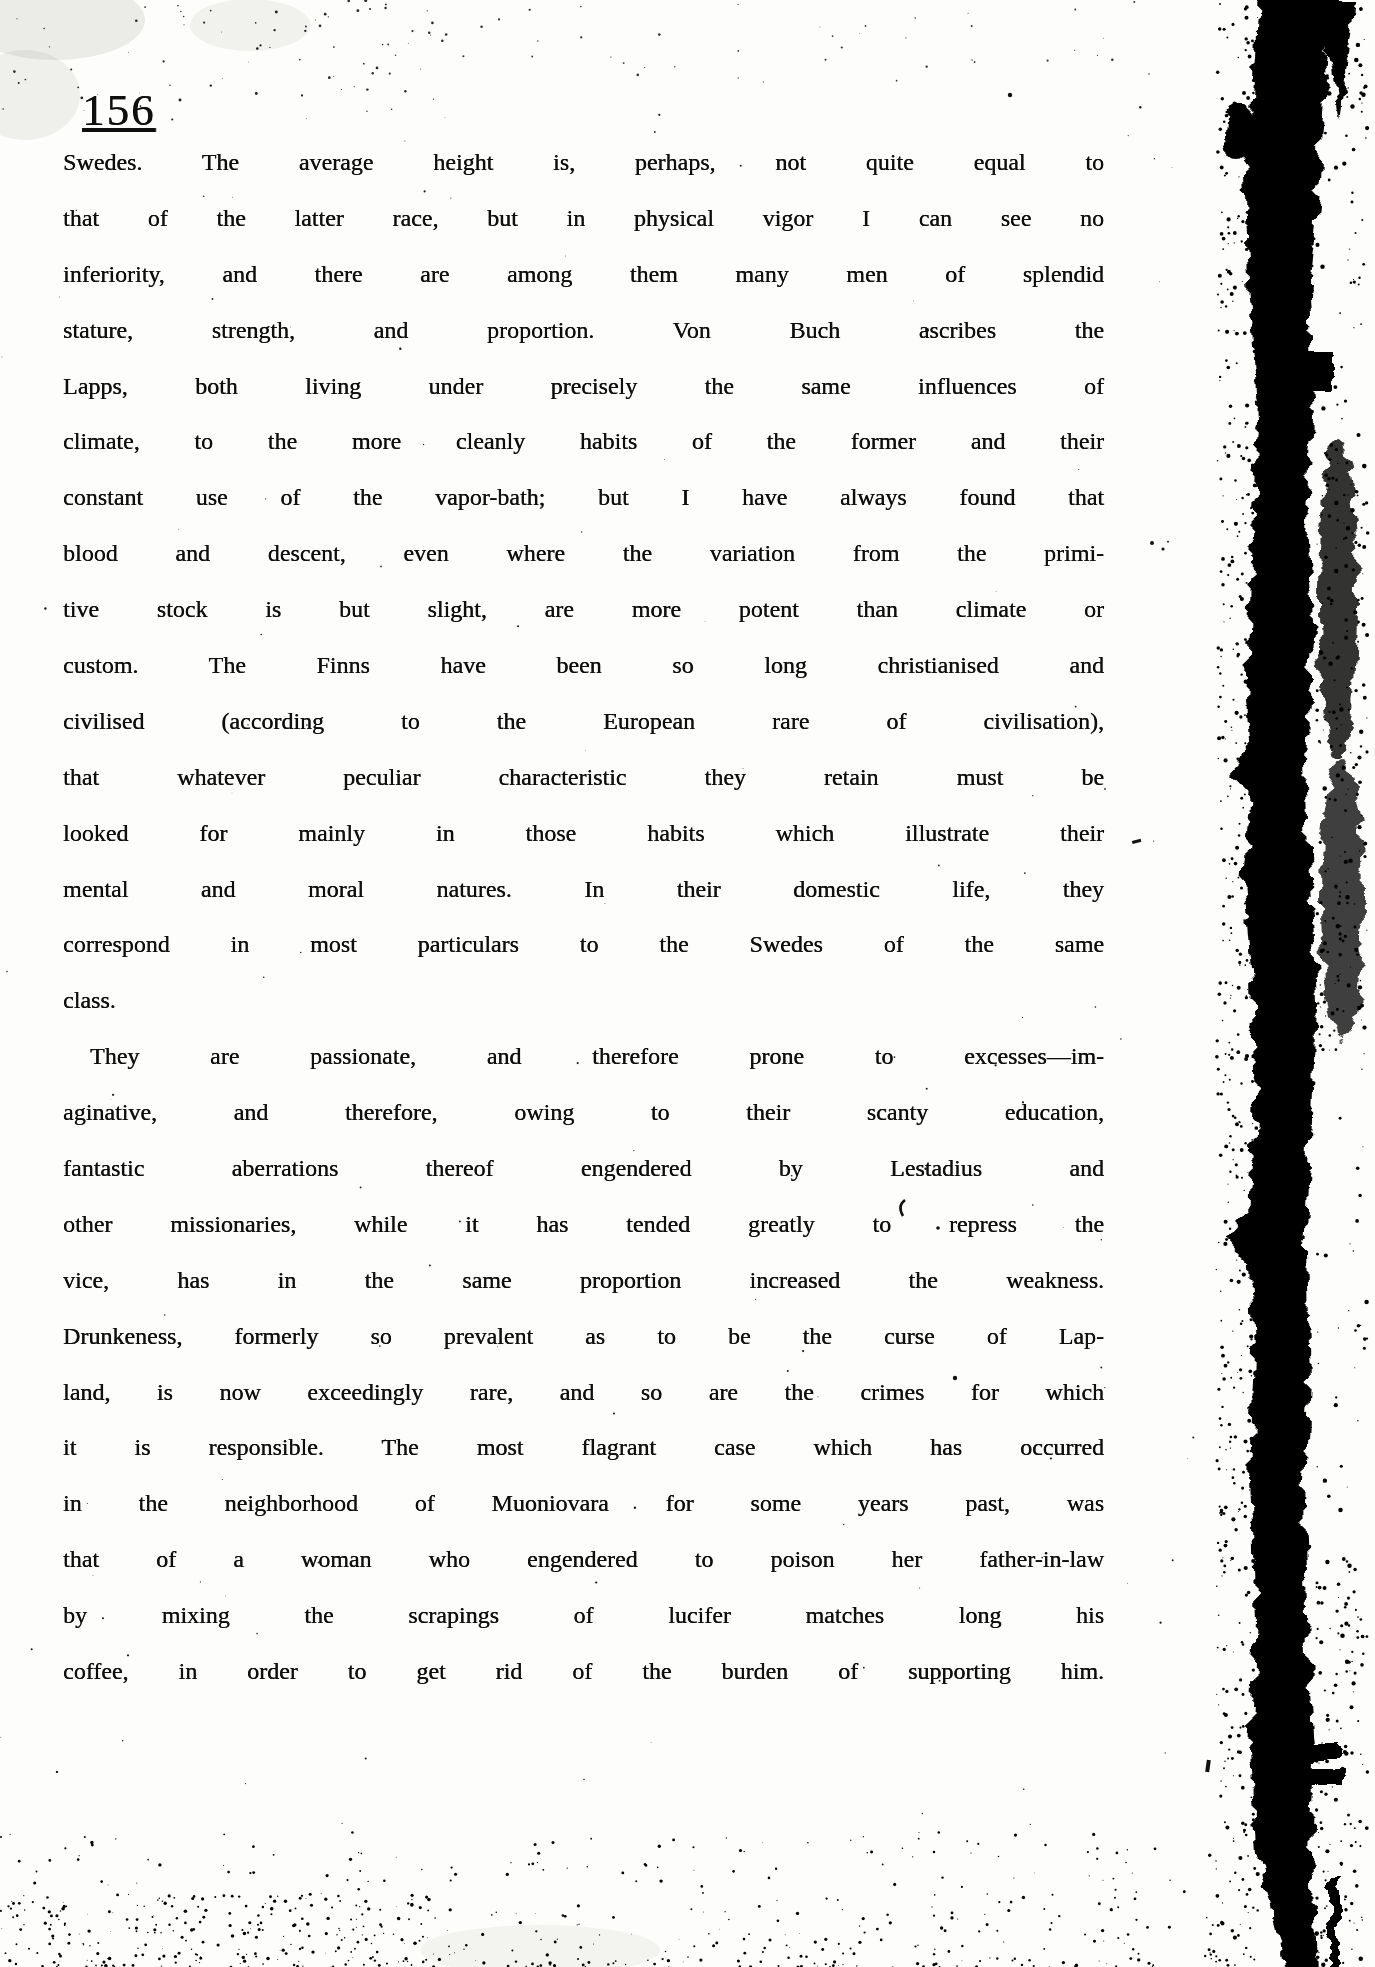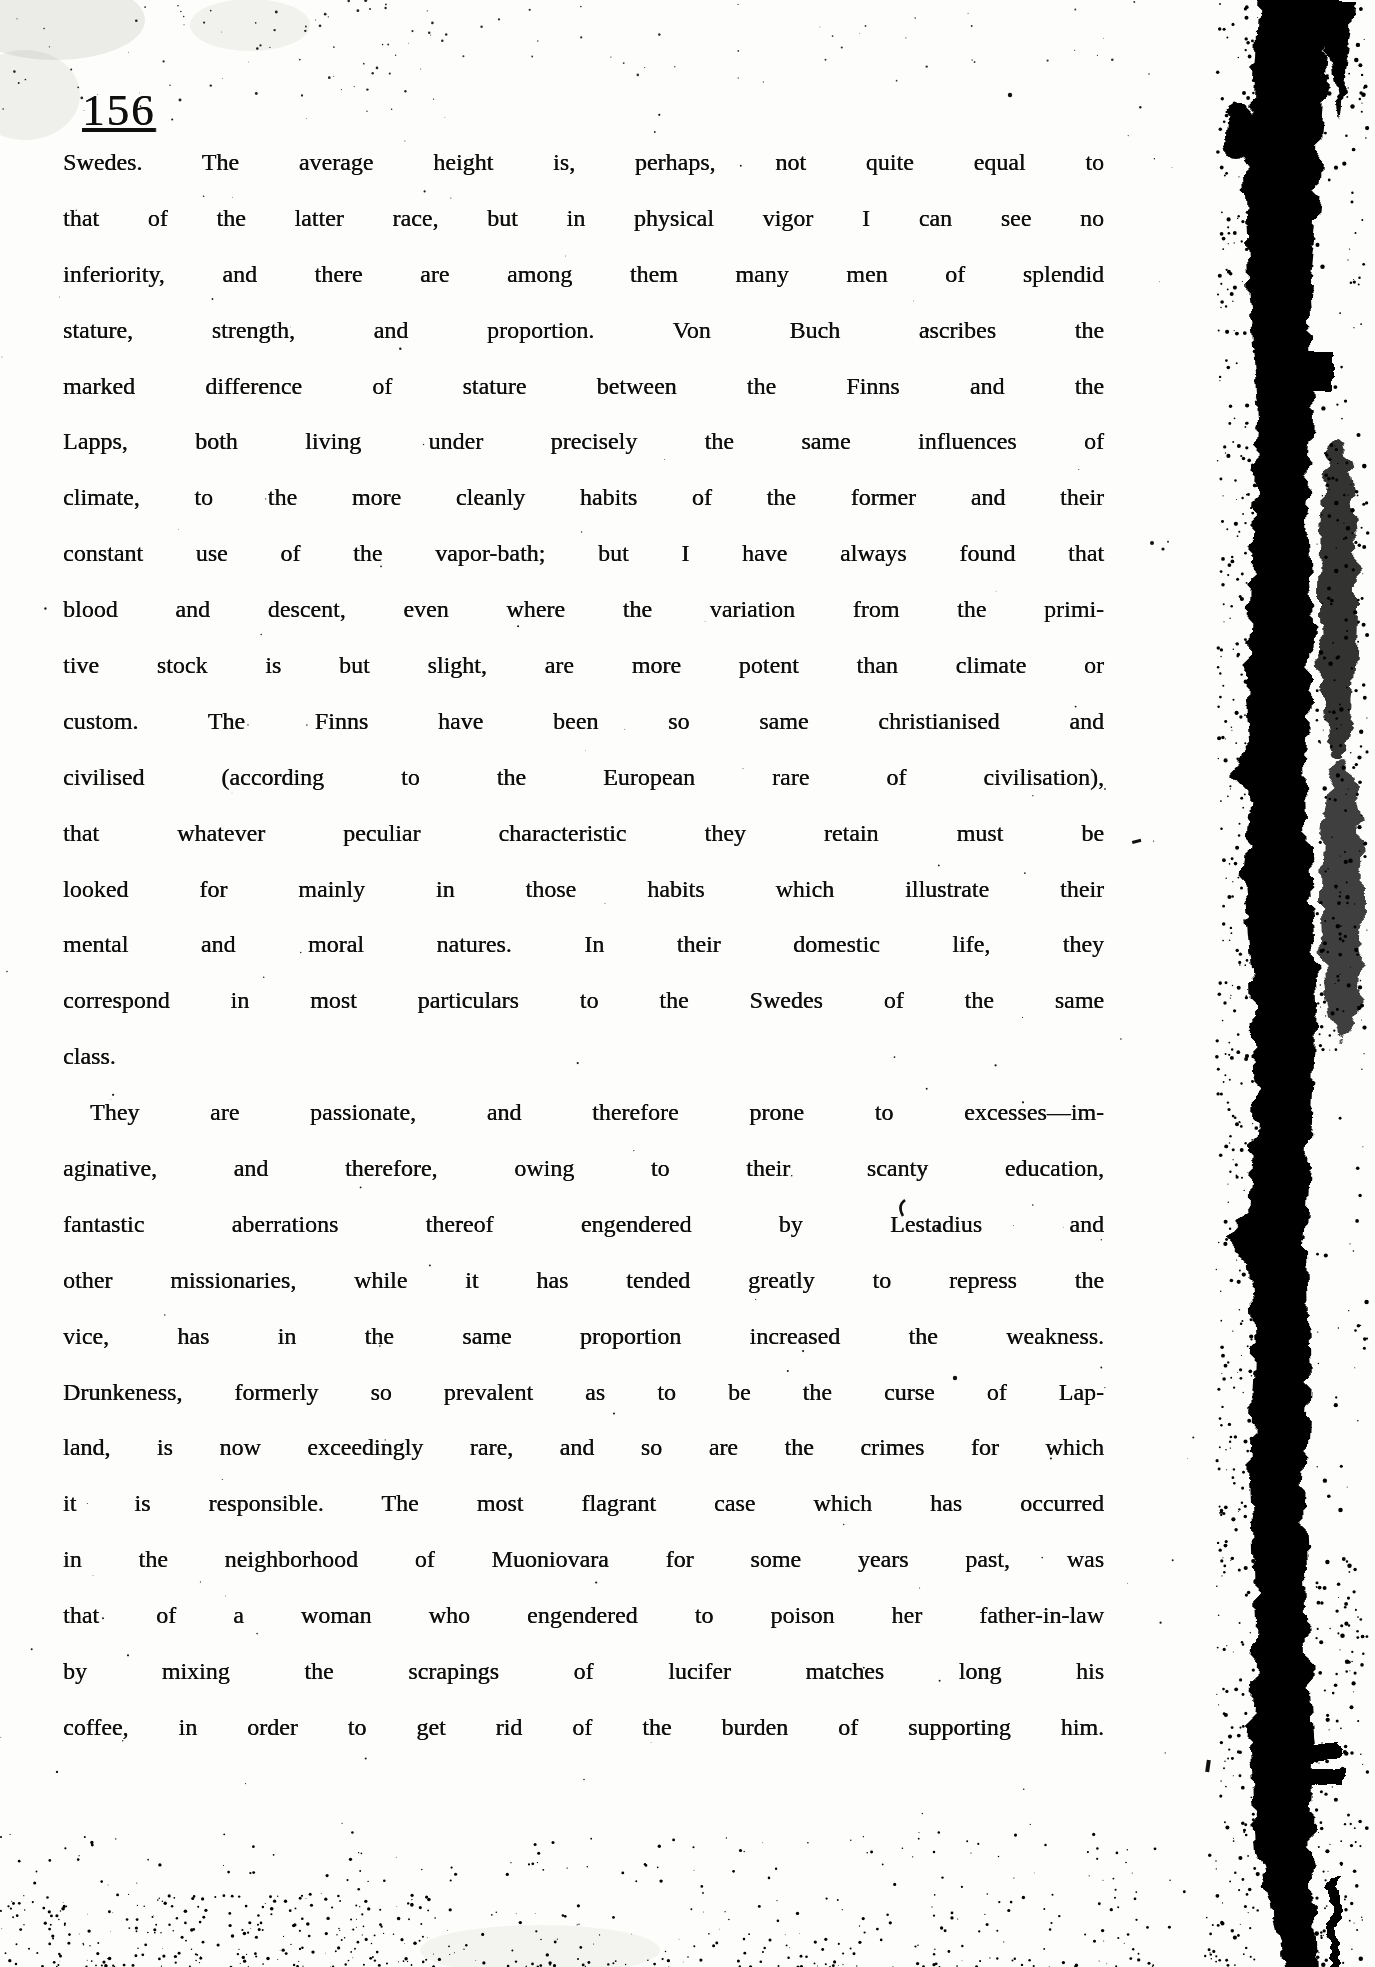--- a/index.html
+++ b/index.html
@@ -61,27 +61,26 @@
 <div class="page">
 
   <div class="folio">156</div>
 
 
   <div class="body-text">
       <div class="line j">Swedes.  The average height is, perhaps, not quite equal to</div>
       <div class="line j">that of the latter race, but in physical vigor I can see no</div>
       <div class="line j">inferiority, and there are among them many men of splendid</div>
       <div class="line j">stature, strength, and proportion.  Von Buch ascribes the</div>
-      <div class="line j">marked difference of stature between the Finns and the</div>
       <div class="line j">Lapps, both living under precisely the same influences of</div>
       <div class="line j">climate, to the more cleanly habits of the former and their</div>
       <div class="line j">constant use of the vapor-bath; but I have always found that</div>
       <div class="line j">blood and descent, even where the variation from the primi-</div>
       <div class="line j">tive stock is but slight, are more potent than climate or</div>
-      <div class="line j">custom.  The Finns have been so same christianised and</div>
+      <div class="line j">custom.  The Finns have been so long christianised and</div>
       <div class="line j">civilised (according to the European rare of civilisation),</div>
       <div class="line j">that whatever peculiar characteristic they retain must be</div>
       <div class="line j">looked for mainly in those habits which illustrate their</div>
       <div class="line j">mental and moral natures.  In their domestic life, they</div>
       <div class="line j">correspond in most particulars to the Swedes of the same</div>
       <div class="line">class.</div>
       <div class="line j indent">They are passionate, and therefore prone to excesses—im-</div>
       <div class="line j">aginative, and therefore, owing to their scanty education,</div>
       <div class="line j">fantastic aberrations thereof engendered by Lestadius and</div>
       <div class="line j">other missionaries, while it has tended greatly to repress the</div>

